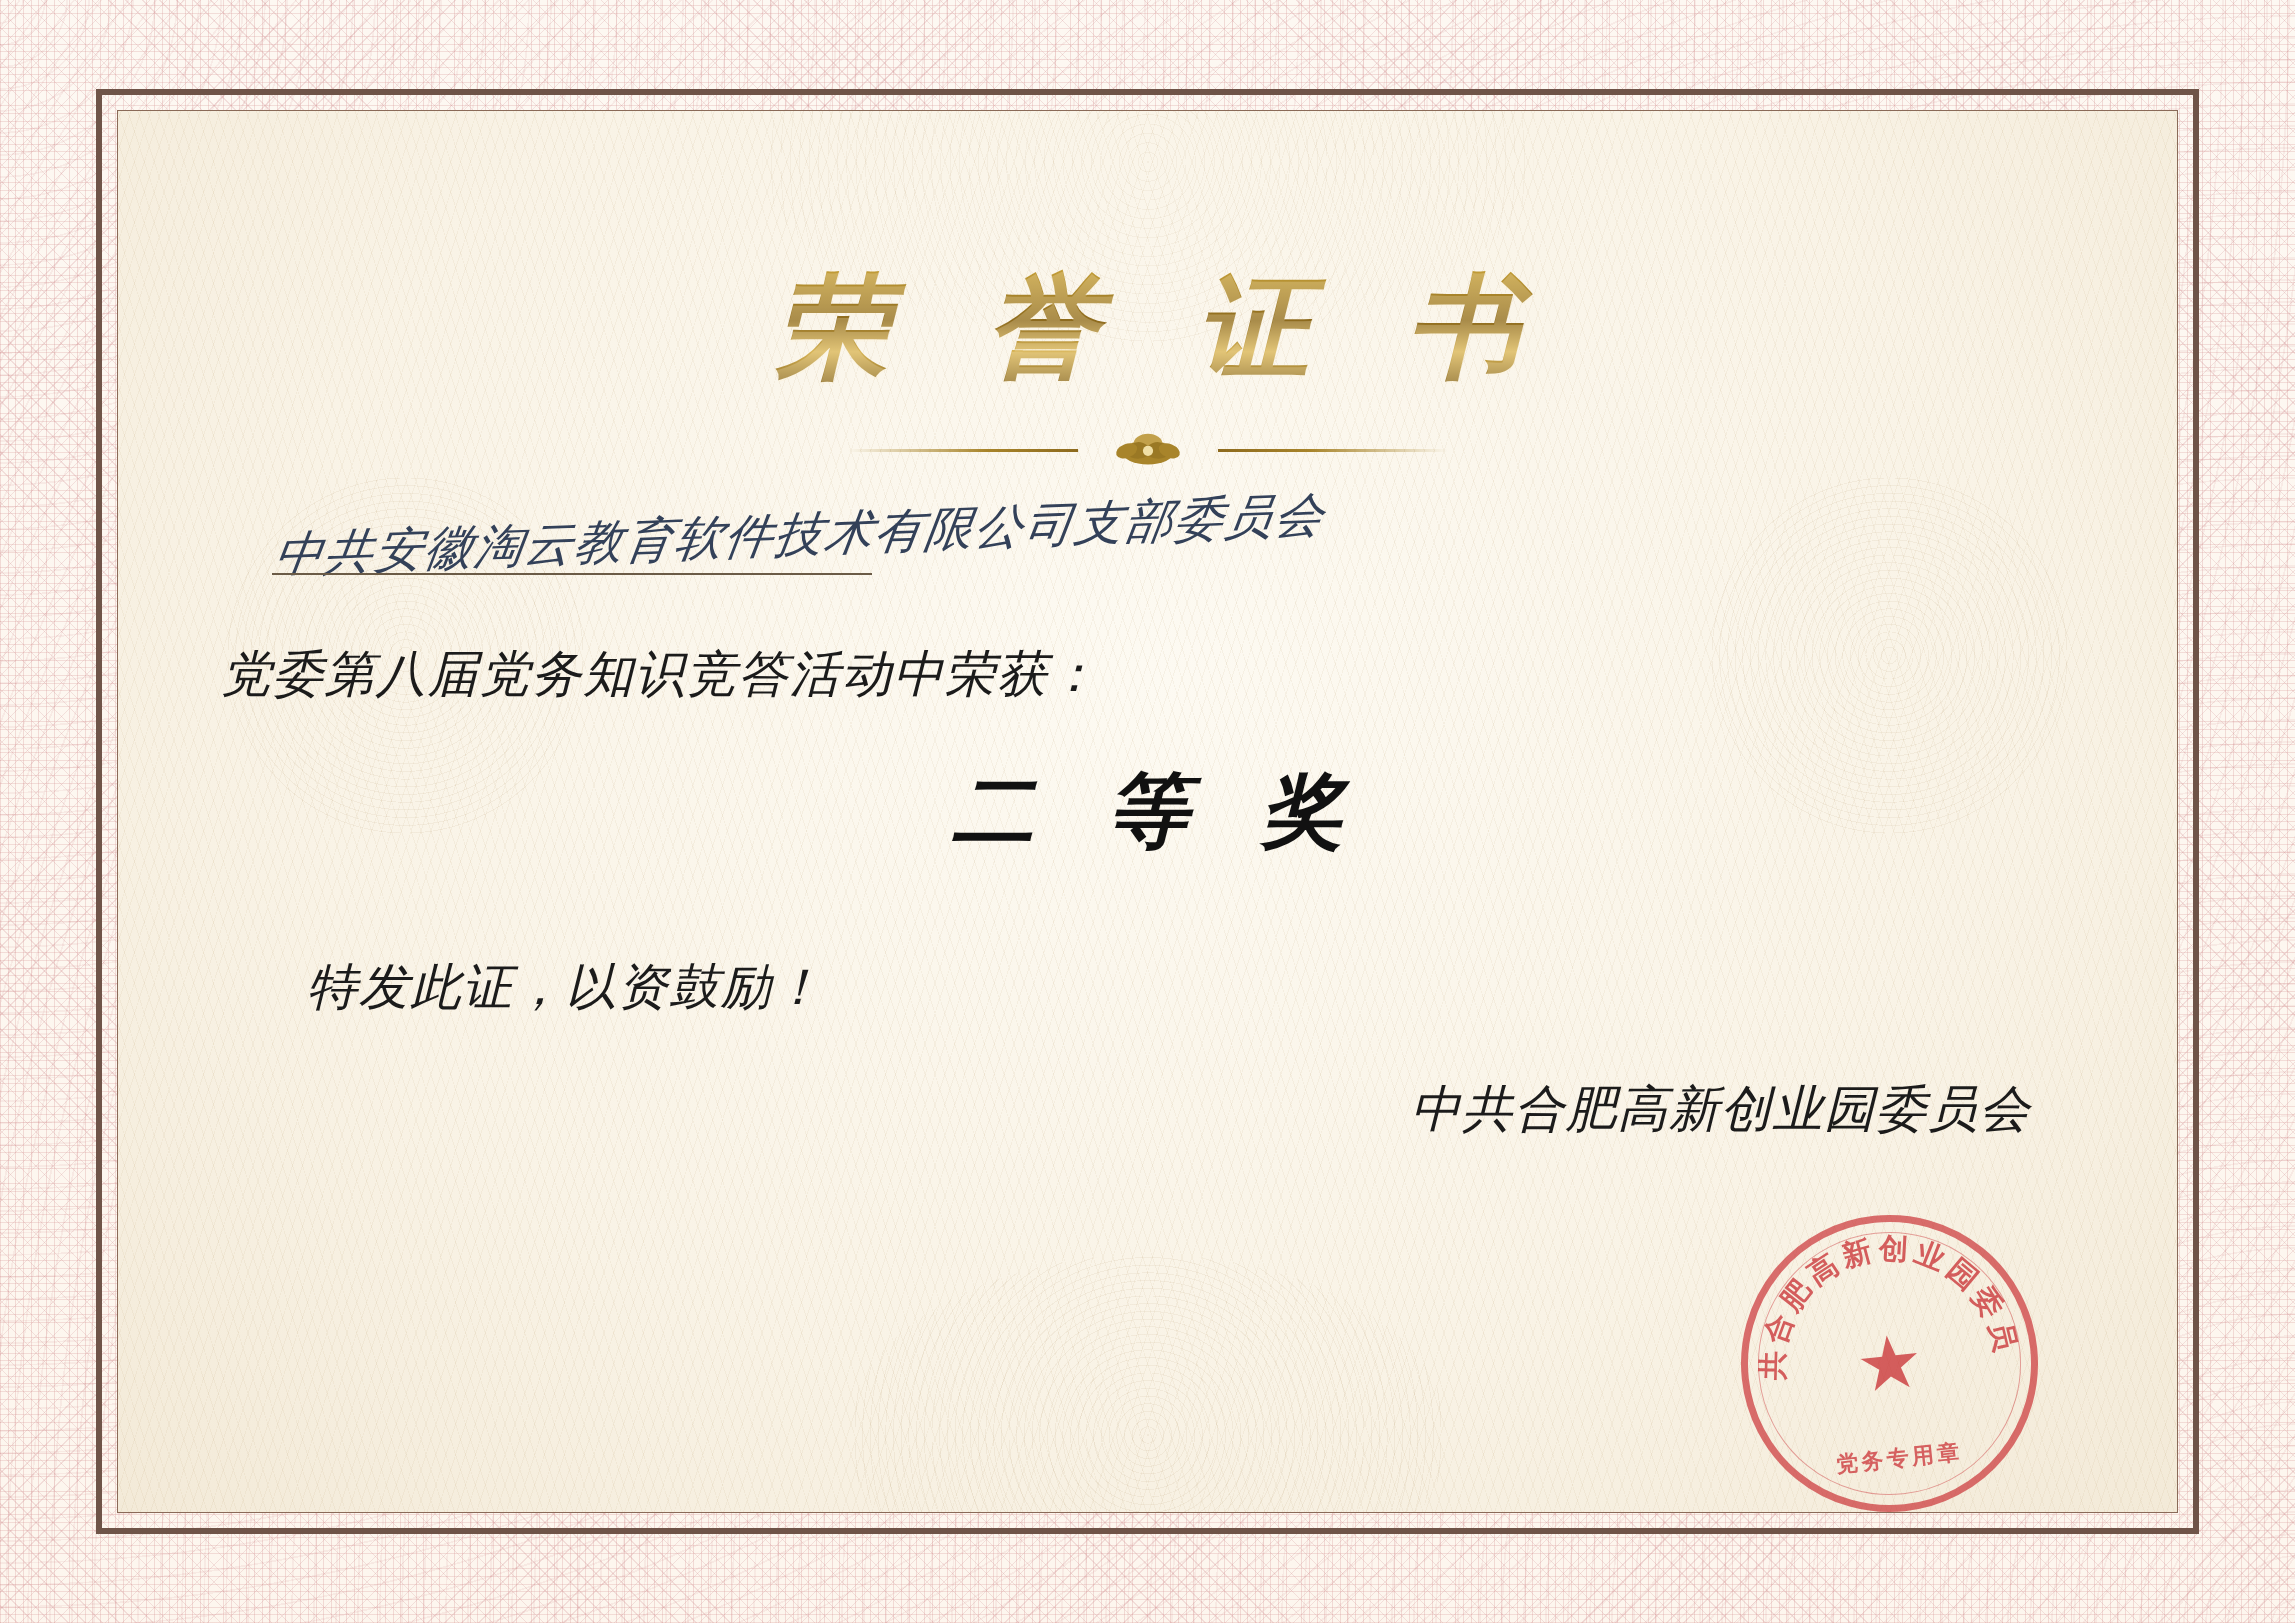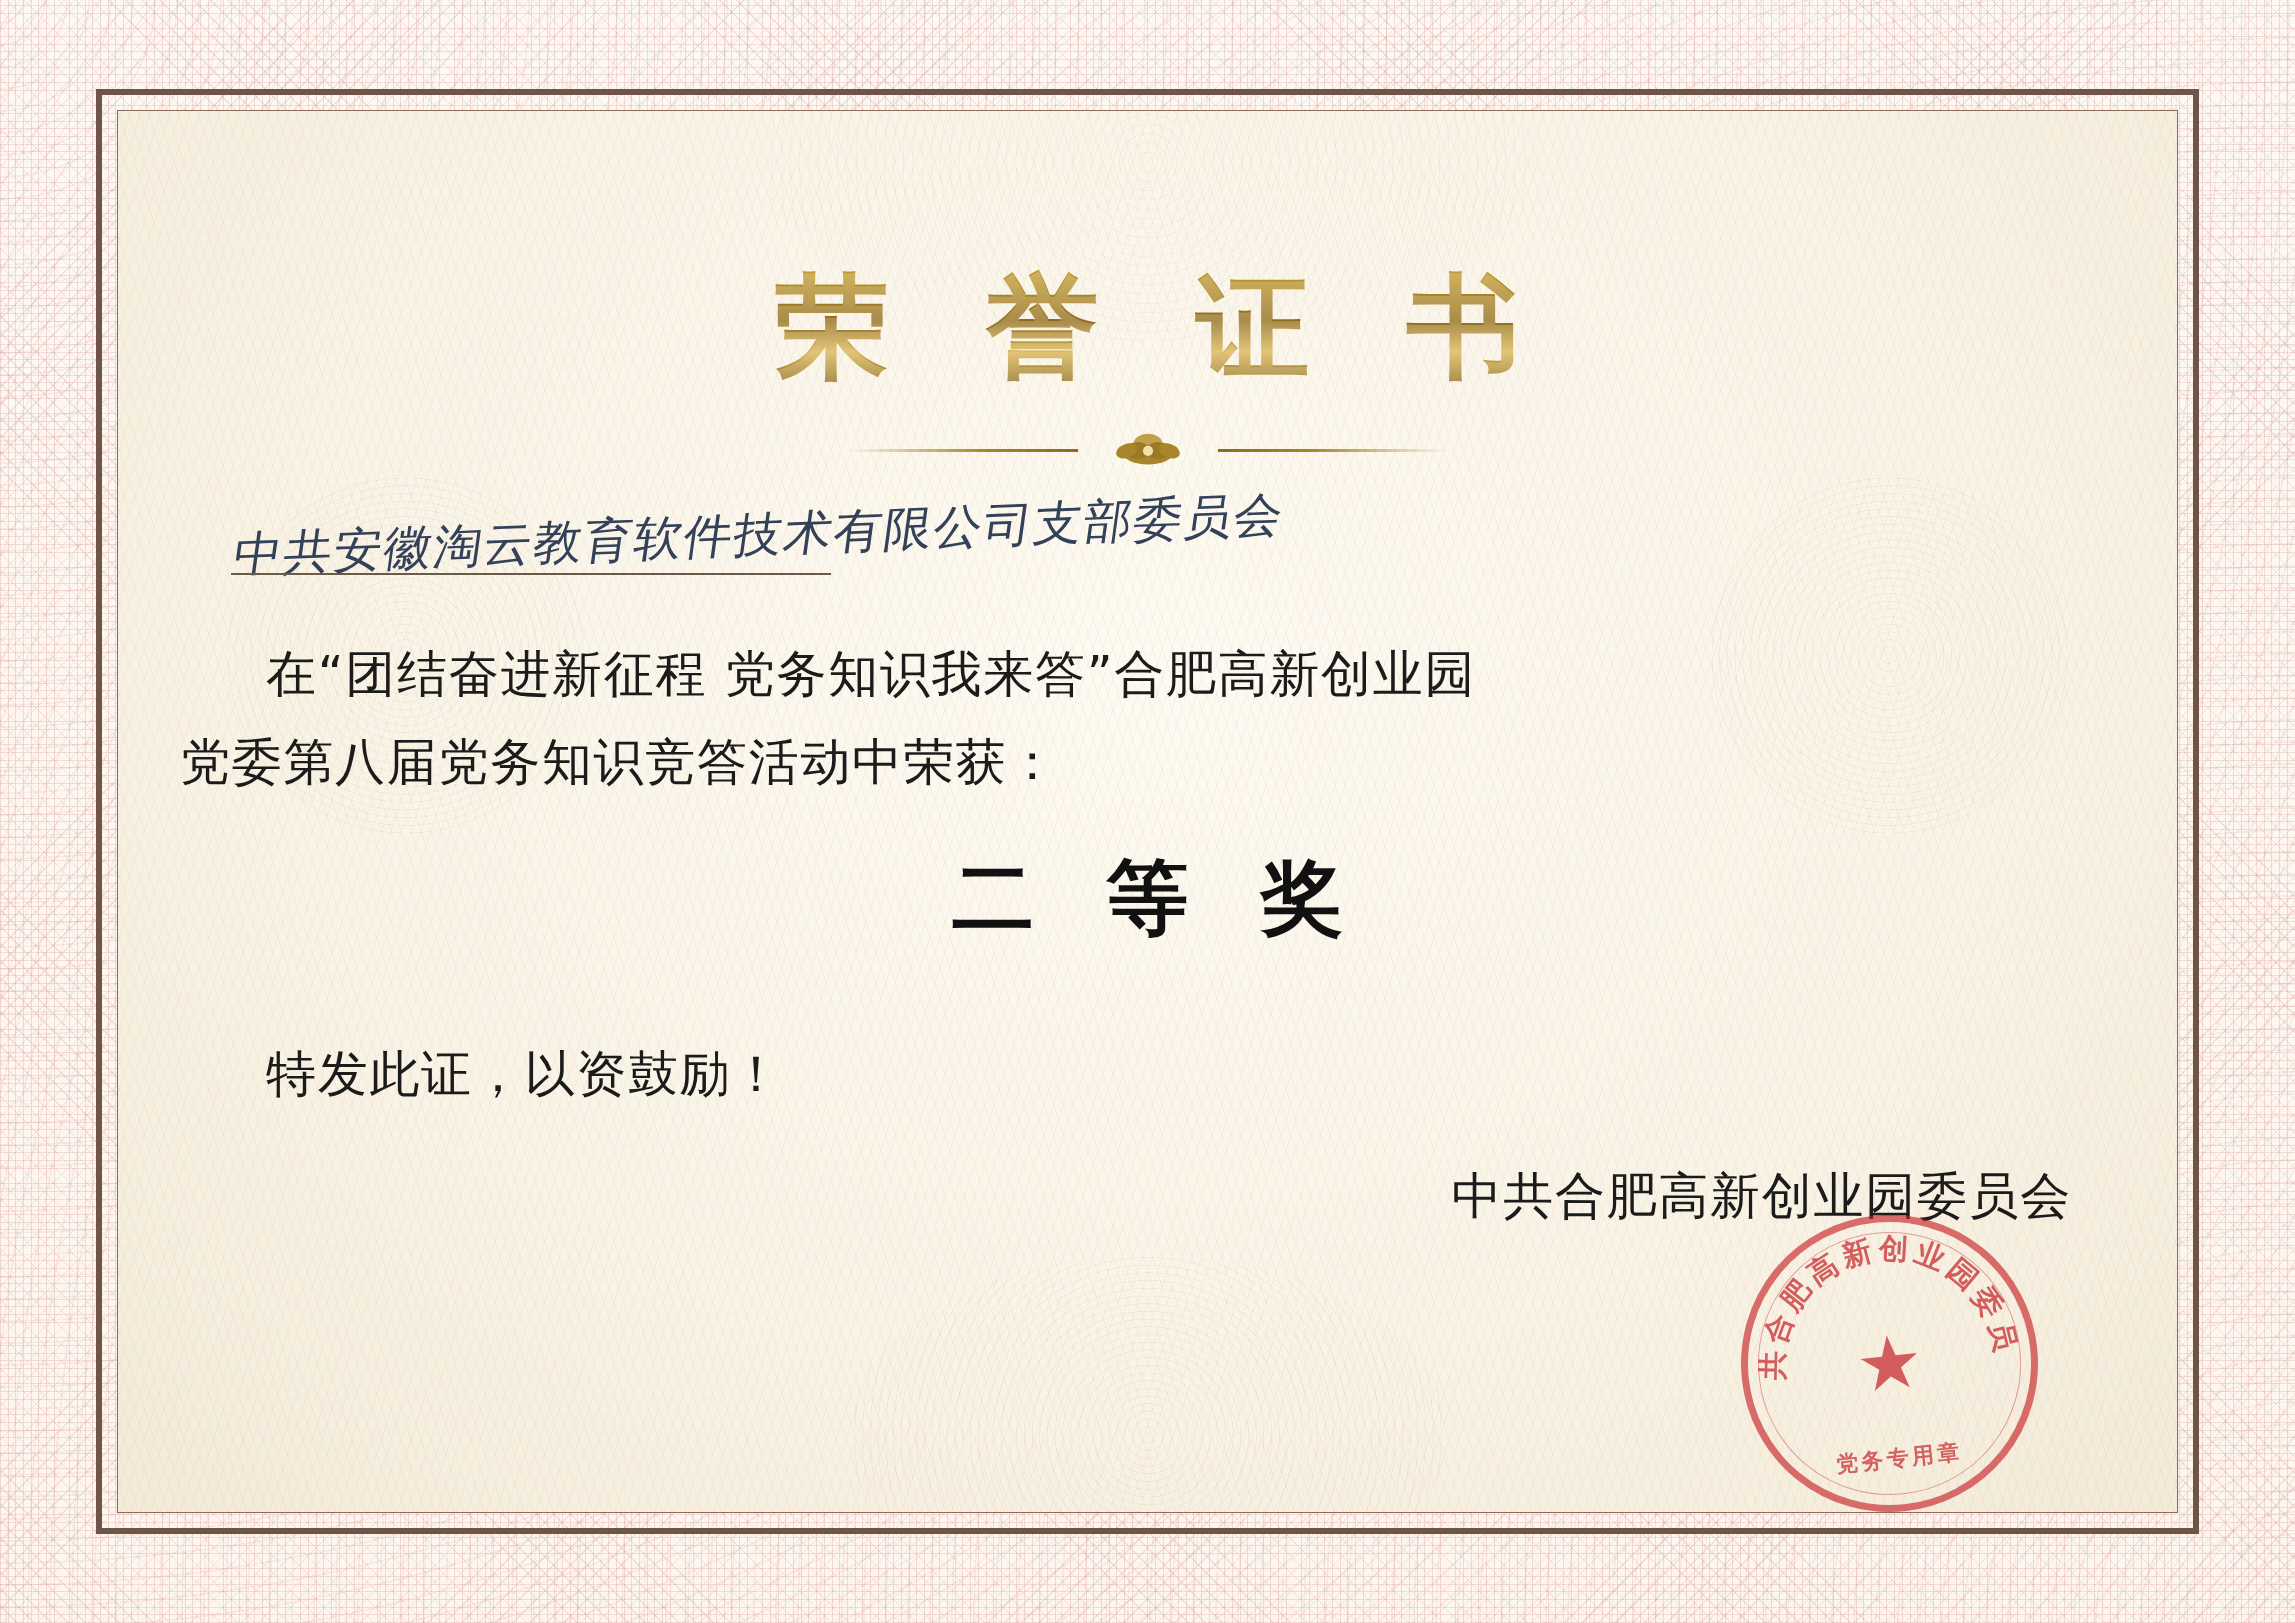--- a/index.html
+++ b/index.html
@@ -94,21 +94,22 @@
                 background: repeating-radial-gradient(circle, rgba(176,146,104,0.10) 0 0.9px, rgba(255,255,255,0) 0.9px 9.4px); }
 
   
   .content {
     position: absolute;
     left: 118px;
     top: 111px;
     right: 118px;
     bottom: 111px;
     box-sizing: border-box;
-    padding: 0 62px;
+    padding: 0 103px;
+    font-style: italic;
   }
 
   .title-cn {
     margin-top: 154px;
     text-align: center;
     font-family: "DejaVu Serif", "Liberation Serif", serif;
     font-weight: bold;
     font-size: 113px;
     letter-spacing: 29px;
     text-indent: 29px;
@@ -314,21 +315,20 @@
         </svg>
       </div>
     </div>
 
     <div class="recipient-row">
       <div class="recipient-hand">中共安徽淘云教育软件技术有限公司支部委员会</div>
       <div class="recipient-line"></div>
     </div>
 
     <div class="body-text">
-      <div class="body-line-1">在“团结奋进新征程 党务知识我来答”合肥高新创业园</div>
       <div class="body-line-2">党委第八届党务知识竞答活动中荣获：</div>
     </div>
 
     <div class="award">二 等 奖</div>
 
     <div class="closing">特发此证，以资鼓励！</div>
 
     <div class="signature-block">
       <div class="issuer">中共合肥高新创业园委员会</div>
     </div>

